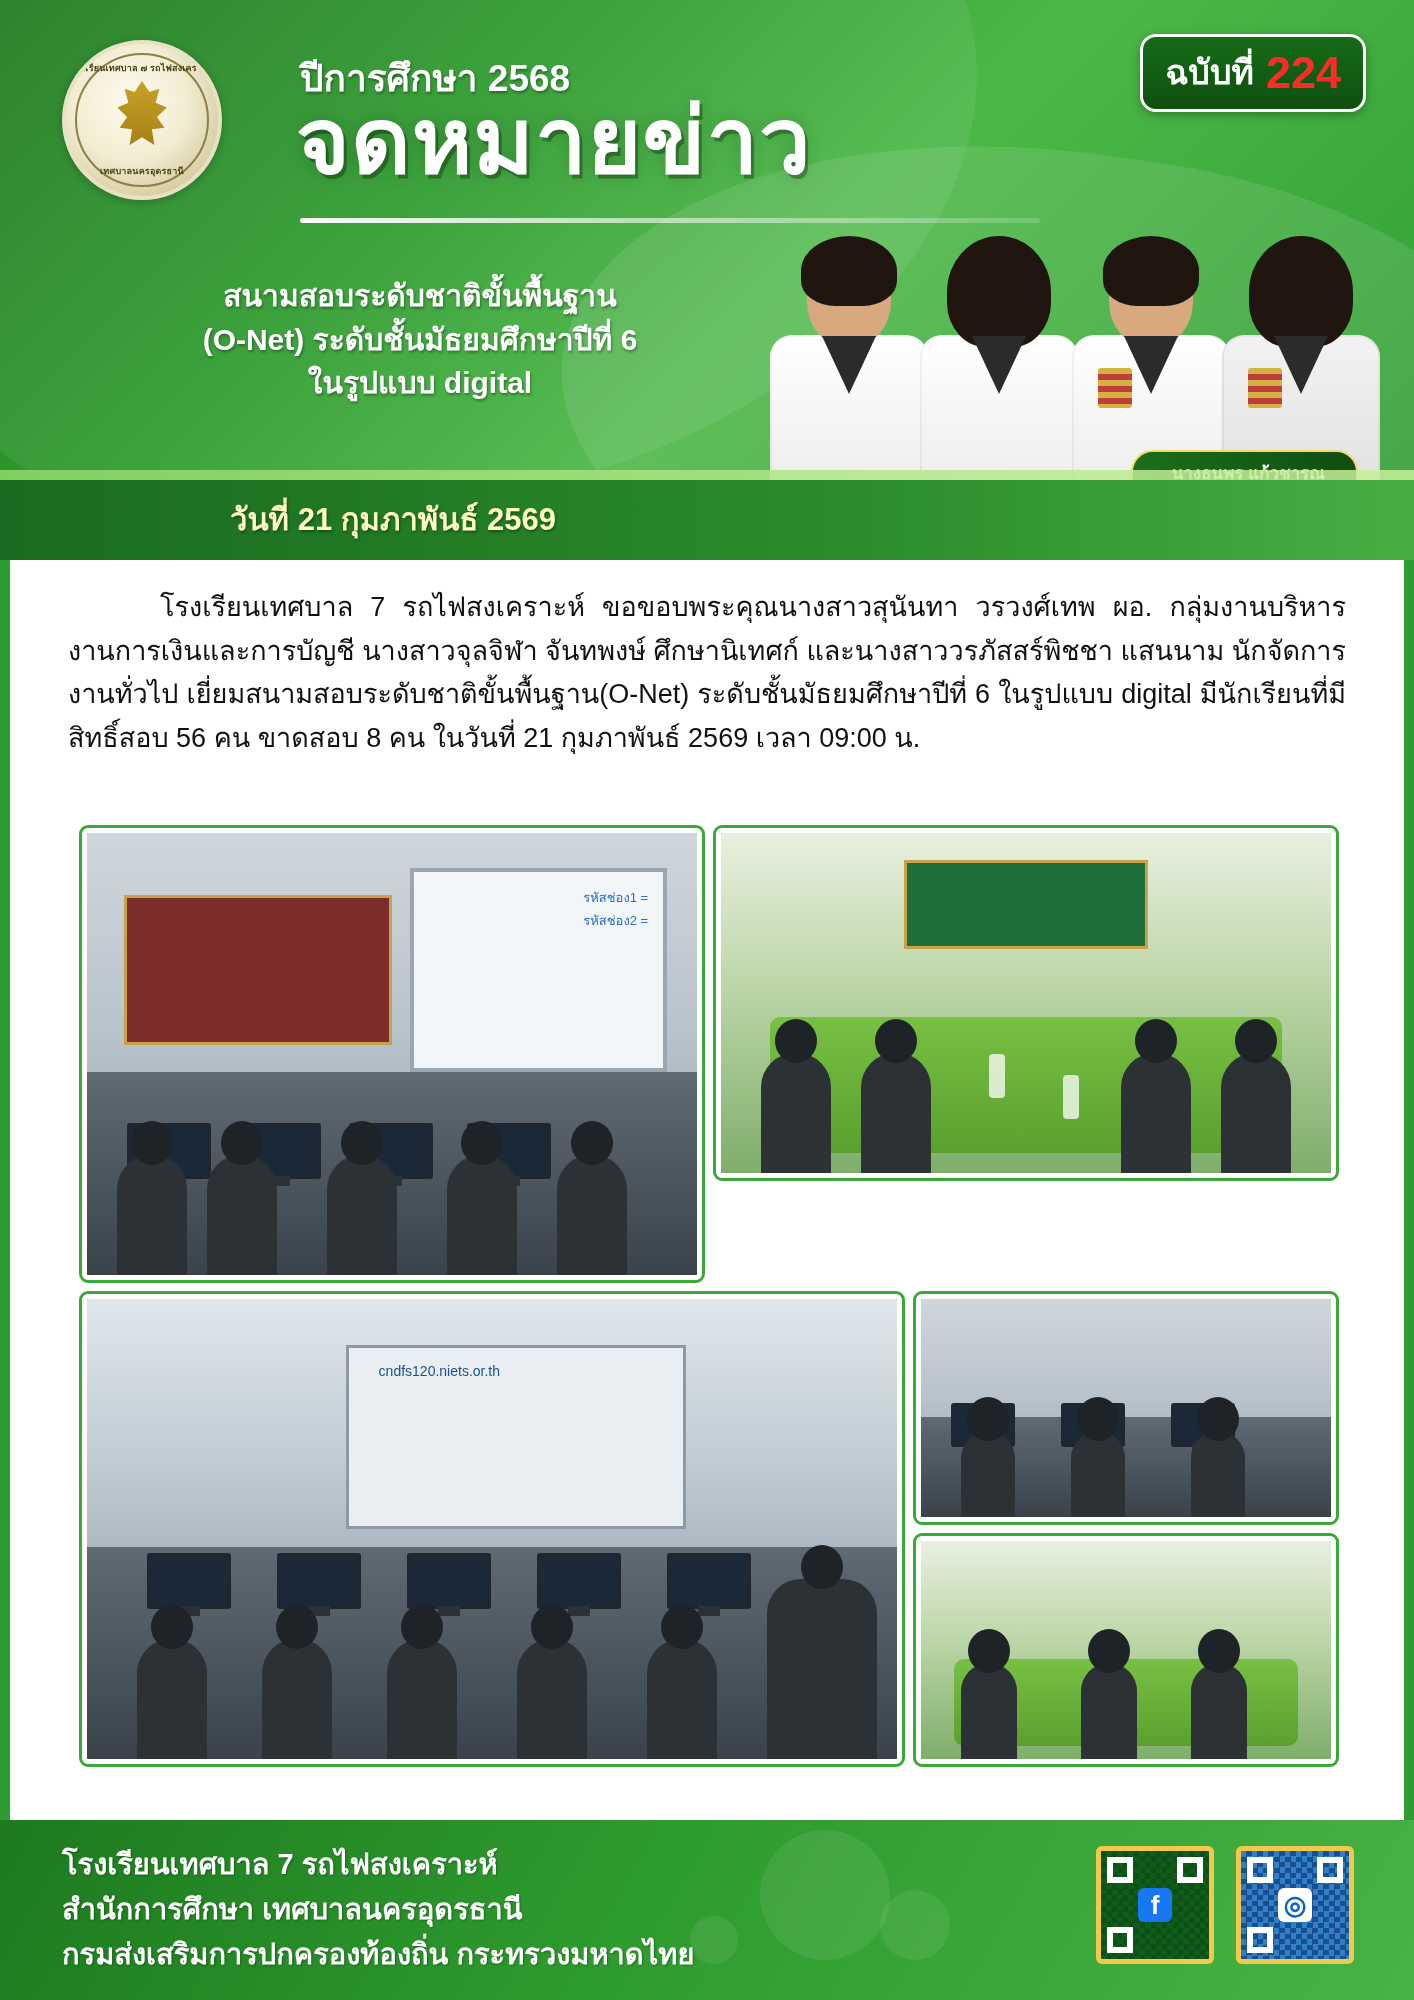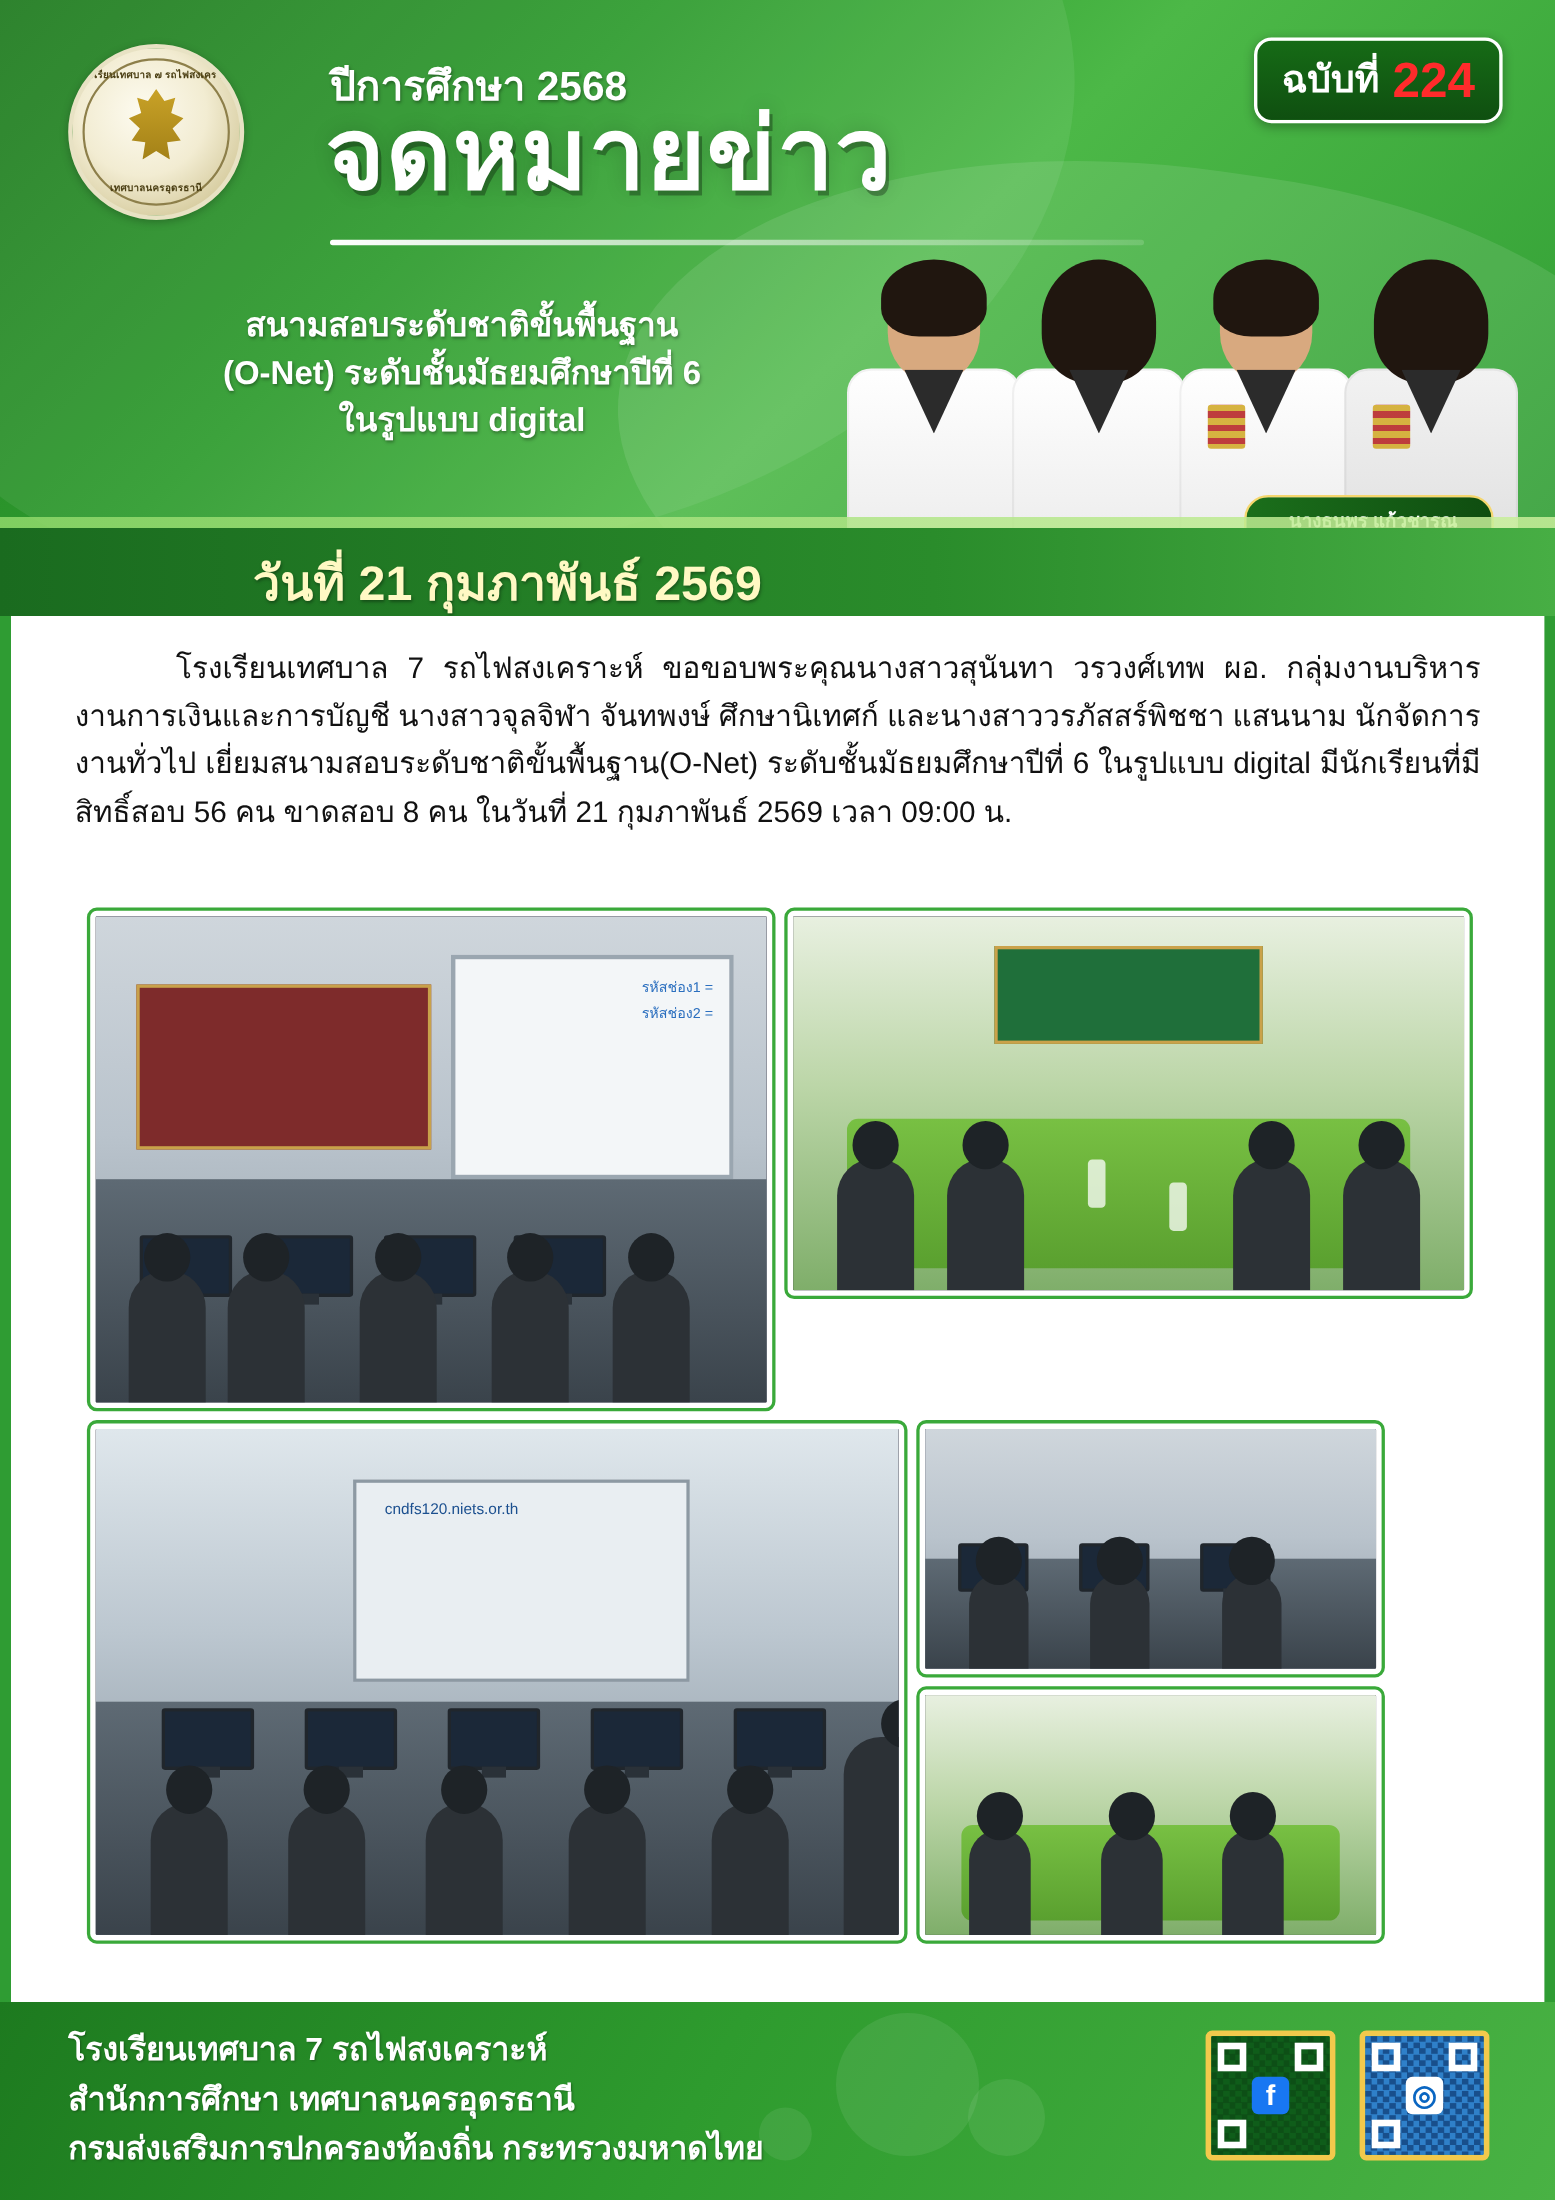--- a/index.html
+++ b/index.html
@@ -208,21 +208,21 @@
     padding: 7px 26px 9px 34px;
     text-align: center;
   }
   .name-plate .nm { font-size: 17px; color: #ffffff; font-weight: bold; }
   .name-plate .rl { font-size: 16px; color: #ffffff; }
 
   .date-ribbon {
     position: absolute;
     left: 0; top: 488px;
     padding: 6px 60px 8px 230px;
-    font-size: 44px;
+    font-size: 31px;
     color: #fff9c4;
     font-weight: bold;
     text-shadow: 1px 2px 3px rgba(0,0,0,.35);
   }
 
   
   .body-wrap {
     position: absolute;
     left: 0; top: 560px;
     width: 1414px;
@@ -251,21 +251,21 @@
   .ph {
     border: 5px solid #ffffff;
     outline: 3px solid #3aa93a;
     border-radius: 6px;
     position: relative;
     overflow: hidden;
     background: #223;
   }
   .ph-a { width: 620px; height: 452px; }
   .ph-b { width: 620px; height: 350px; }
-  .ph-c { width: 740px; height: 470px; }
+  .ph-c { width: 820px; height: 470px; }
   .ph-right { display: flex; flex-direction: column; gap: 14px; }
   .ph-d { width: 420px; height: 228px; }
   .ph-e { width: 420px; height: 228px; }
 
   
   .room {
     position: absolute; inset: 0;
     background: linear-gradient(180deg,#cfd6dc 0%,#b9c3cc 45%,#8f9aa3 100%);
   }
   .room.blue { background: linear-gradient(180deg,#dfe7ec 0%,#bcc7d0 40%,#7d8a95 100%); }

